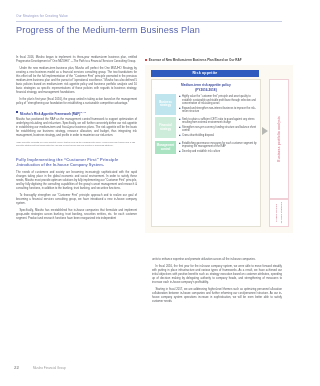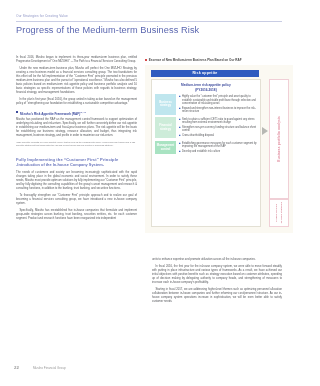--- a/index.html
+++ b/index.html
@@ -136,21 +136,21 @@
   .pg-org{
     position:absolute;left:33px;top:1.2px;font-size:3.1px;color:#9a9a9a;
   }
 </style>
 </head>
 <body>
 
 <div class="page">
 
   <div class="eyebrow">Our Strategies for Creating Value</div>
-  <div class="page-title">Progress of the Medium-term Business Risk</div>
+  <div class="page-title">Progress of the Medium-term Business Plan</div>
 
   <div class="col-left">
     <p class="para">In fiscal 2016, Mizuho began to implement its three-year medium-term business plan, entitled Progressive Development of “One MIZUHO” —The Path to a Financial Services Consulting Group.</p>
     <p class="para indent">Under the new medium-term business plan, Mizuho will perfect the One MIZUHO Strategy by creating a new business model as a financial services consulting group. The two foundations for this effort will be the full implementation of the “Customer First” principle promoted in the previous medium-term business plan and the pursuit of “operational excellence.” Mizuho has also defined 5 basic policies based on medium-term risk appetite policy and business portfolio analysis and 10 basic strategies as specific representations of those policies with regards to business strategy, financial strategy, and management foundations.</p>
     <p class="para indent">In the plan’s first year (fiscal 2016), the group united in taking action based on the management policy of “strengthening our foundation for establishing a sustainable competitive advantage.”</p>
 
     <div class="sub-head">
       <span class="mk"></span>
       <span>
         <span>Mizuho’s Risk Appetite Framework (RAF)</span><span class="sup">*1, *2</span>

